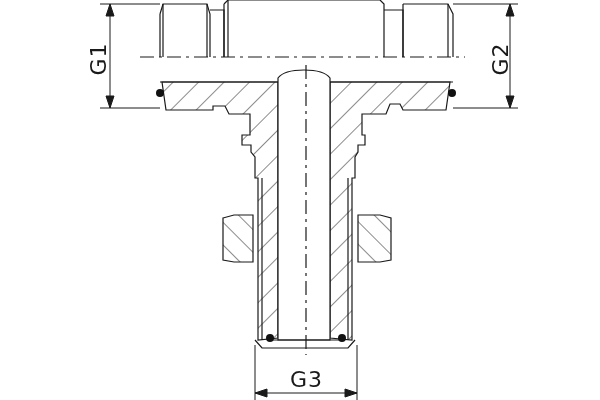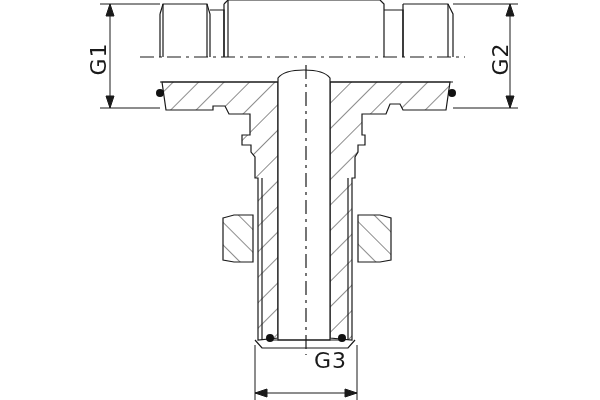--- a/index.html
+++ b/index.html
@@ -8,21 +8,21 @@
     .dim-label {
       position: absolute;
       font-family: "DejaVu Sans", sans-serif;
       font-size: 22px;
       color: #1a1a1a;
       line-height: 1;
       letter-spacing: 1px;
     }
     #label-g1 { left: 82px; top: 48px; transform: rotate(-90deg); transform-origin: center; }
     #label-g2 { left: 484px; top: 48px; transform: rotate(-90deg); transform-origin: center; }
-    #label-g3 { left: 290px; top: 350px; margin-left: 24px; }
+    #label-g3 { left: 290px; top: 369px; }
   </style>
 </head>
 <body>
 
 <svg id="drawing" viewBox="0 0 600 400" xmlns="http://www.w3.org/2000/svg">
   <defs>
     <pattern id="hatch" patternUnits="userSpaceOnUse" width="18" height="18" patternTransform="rotate(45)">
       <line x1="0" y1="0" x2="0" y2="18" stroke="#1a1a1a" stroke-width="1"></line>
     </pattern>
     <pattern id="hatch2" patternUnits="userSpaceOnUse" width="16" height="16" patternTransform="rotate(-45)">

